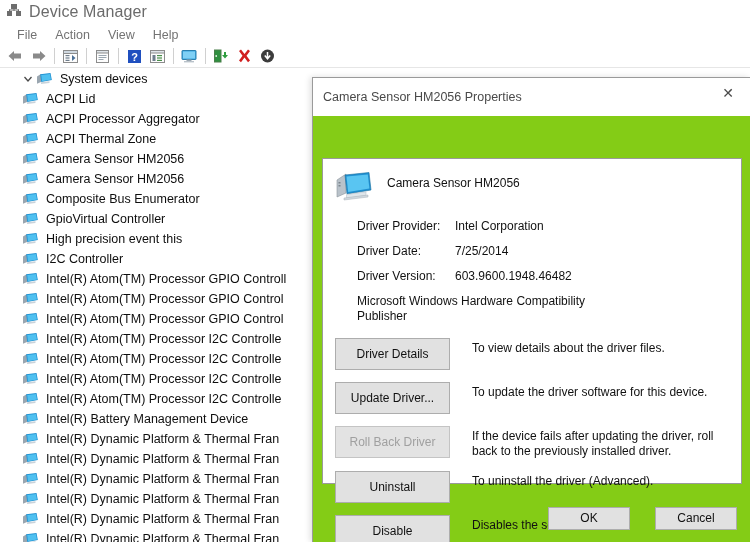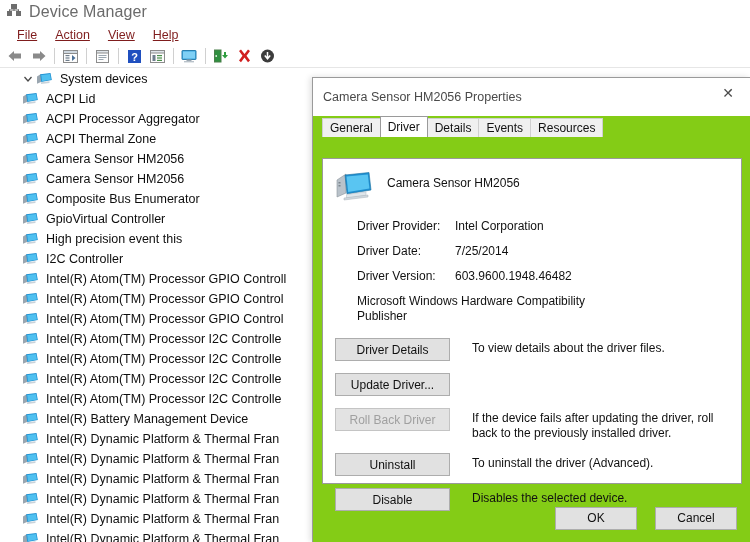--- a/index.html
+++ b/index.html
@@ -38,24 +38,23 @@
   
   #menubar {
     position: absolute; left: 0; top: 25px;
     width: 750px; height: 20px;
     display: flex; align-items: center;
     background: #ffffff;
     padding-left: 8px;
   }
   #menubar .menu-item {
     font-size: 12.5px;
-    color: #7f1d1d;
+    color: #737373;
     padding: 1px 9px 1px 9px;
     cursor: default;
-    text-decoration: underline;
   }
 
   
   #toolbar {
     position: absolute; left: 0; top: 45px;
     width: 750px; height: 23px;
     display: flex; align-items: center;
     background: #ffffff;
     padding-left: 4px;
     border-bottom: 1px solid #e6e6e6;
@@ -192,21 +191,21 @@
     max-width: 230px;
   }
 
   .btn-rows { margin-top: 14px; }
   .btn-row {
     display: flex;
     align-items: flex-start;
     margin-bottom: 12px;
   }
   .dlg-btn {
-    width: 115px; height: 23px;
+    width: 115px; height: 32px;
     background: #e1e1e1;
     border: 1px solid #adadad;
     font-size: 12px;
     color: #111;
     display: flex; align-items: center; justify-content: center;
     flex: 0 0 115px;
     margin-left: 12px;
   }
   .dlg-btn.disabled { color: #a0a0a0; border-color: #c4c4c4; background:#e3e3e3; }
   .btn-desc {
@@ -225,21 +224,21 @@
     width: 438px; height: 48px;
     display: flex; align-items: center; justify-content: flex-end;
     padding-right: 14px;
   }
   .foot-btn {
     width: 82px; height: 23px;
     background: #e1e1e1;
     border: 1px solid #adadad;
     font-size: 12px; color: #111;
     display: flex; align-items: center; justify-content: center;
-    margin-left: 18px;
+    margin-left: 25px;
   }
 
   
   svg { display: block; }
 </style>
 </head>
 <body>
 
 <div id="app">
 
@@ -636,27 +635,20 @@
       </div>
   </div>
 
   <div id="dialog">
 
     <div id="dlg-titlebar">
       <span id="dlg-title">Camera Sensor HM2056 Properties</span>
       <div id="dlg-close">✕</div>
     </div>
 
-    <div id="tabstrip">
-      <div class="tab">General</div>
-      <div class="tab active">Driver</div>
-      <div class="tab">Details</div>
-      <div class="tab">Events</div>
-      <div class="tab">Resources</div>
-    </div>
 
     <div id="tabpage">
 
       <div id="dev-header">
         <span class="big-icon">
           <svg width="38" height="32" viewBox="0 0 38 32">
             <path d="M2 9 L11 3 L11 22 L2 26 Z" fill="#b9c2ca" stroke="#8c949b" stroke-width="0.6"></path>
             <rect x="3.5" y="11" width="2" height="1.5" fill="#7d868e"></rect>
             <rect x="3.5" y="14" width="2" height="1.5" fill="#7d868e"></rect>
             <path d="M10 4 L34 1.5 L36 19 L12 23 Z" fill="#1f8fd0" stroke="#1a6f9e" stroke-width="0.6"></path>
@@ -686,20 +678,21 @@
         </div>
       </div>
 
       <div class="btn-rows">
         <div class="btn-row">
           <div class="dlg-btn">Driver Details</div>
           <div class="btn-desc">To view details about the driver files.</div>
         </div>
         <div class="btn-row">
           <div class="dlg-btn">Update Driver...</div>
+          <div class="btn-desc">To update the driver software for this device.</div>
         </div>
         <div class="btn-row">
           <div class="dlg-btn disabled">Roll Back Driver</div>
           <div class="btn-desc">If the device fails after updating the driver, roll back to the previously installed driver.</div>
         </div>
         <div class="btn-row">
           <div class="dlg-btn">Uninstall</div>
           <div class="btn-desc">To uninstall the driver (Advanced).</div>
         </div>
         <div class="btn-row">

